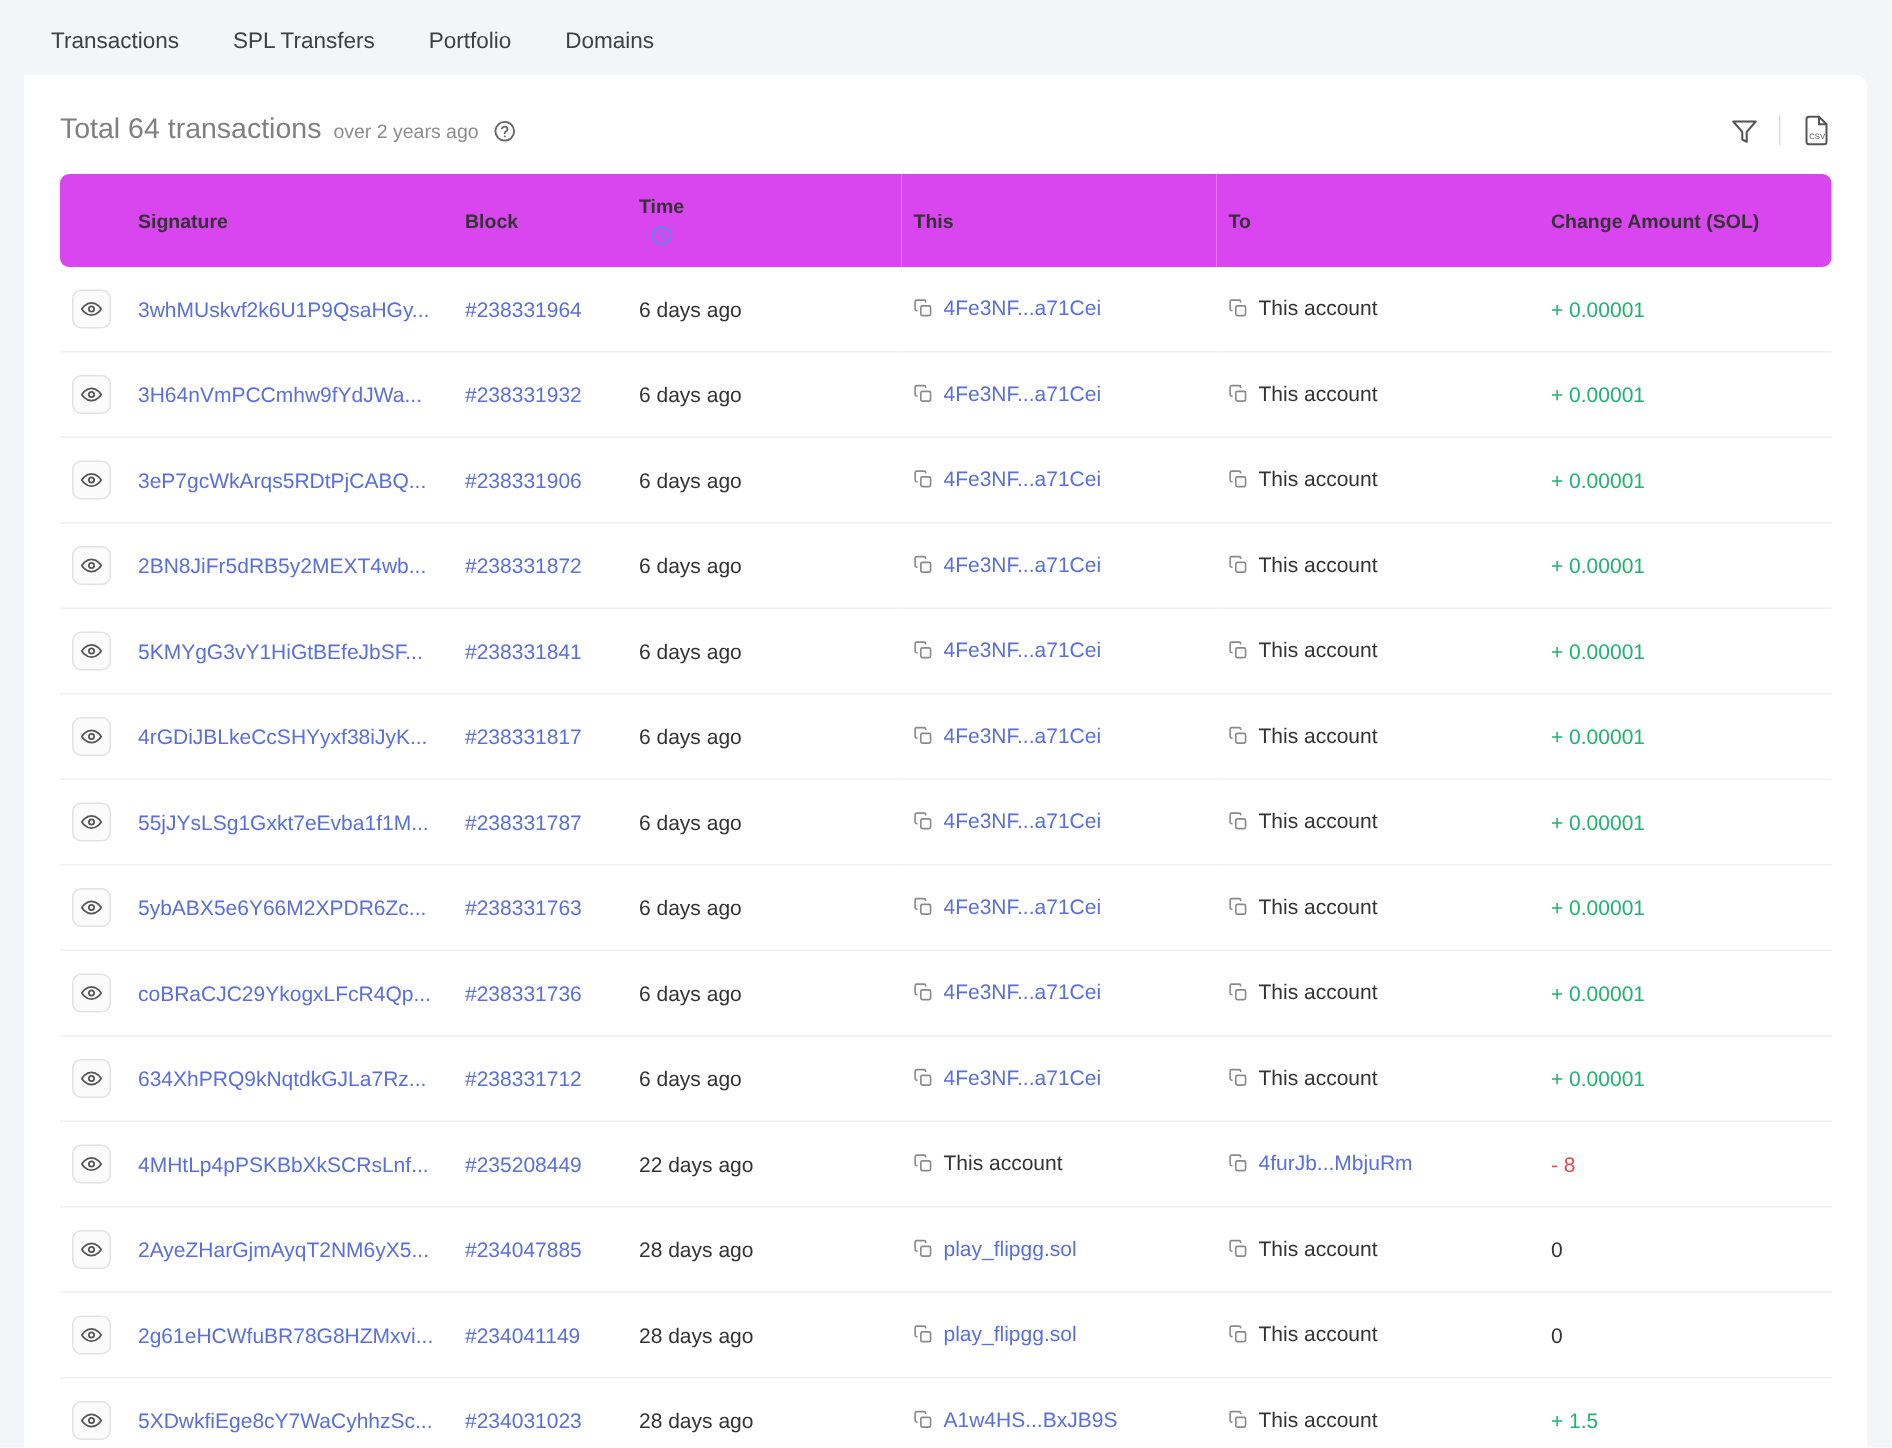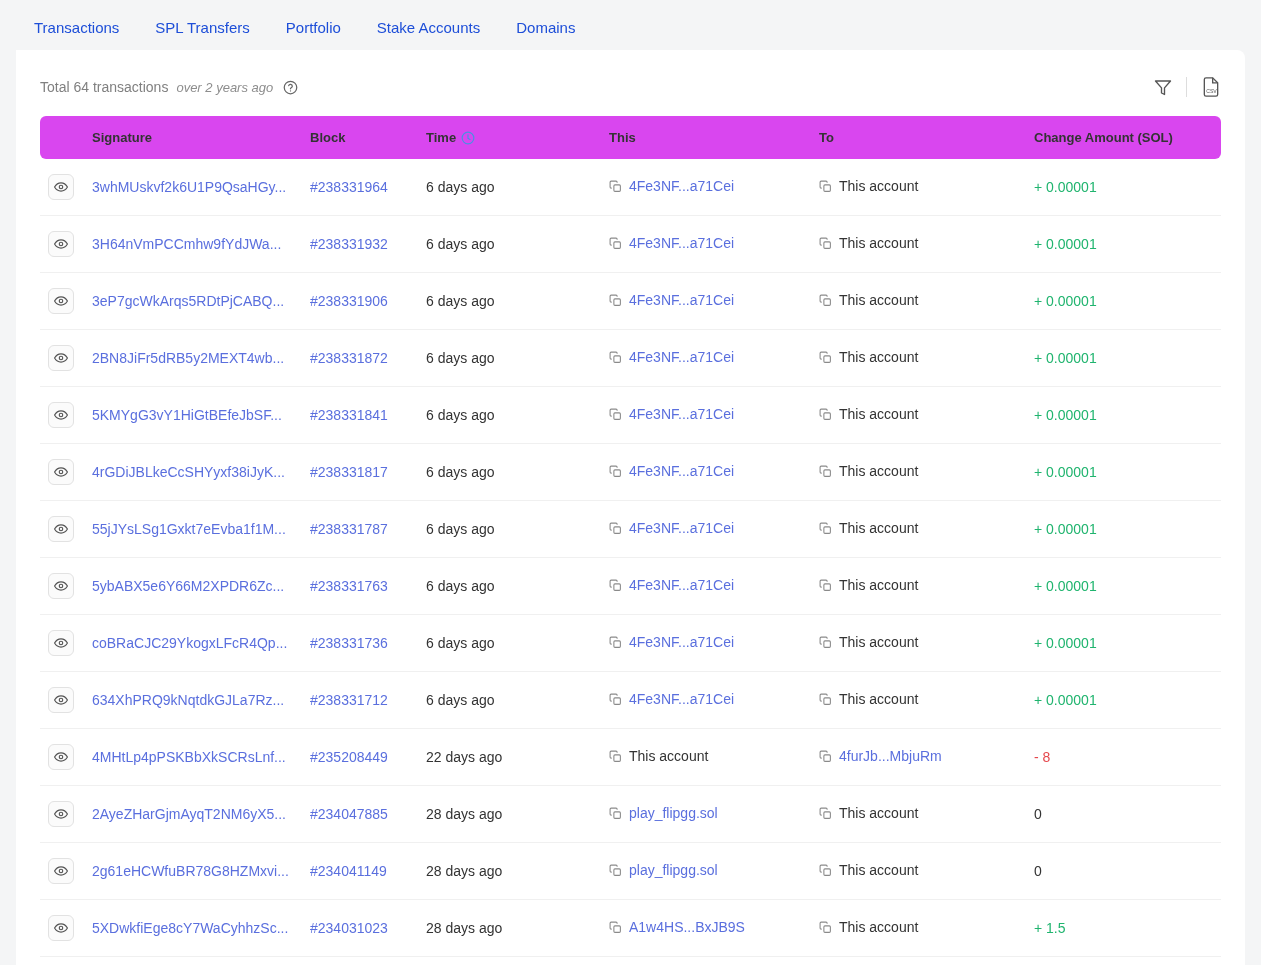--- a/index.html
+++ b/index.html
@@ -13,21 +13,21 @@
   
   .tabbar {
     display: flex;
     align-items: flex-end;
     padding: 0 0 0 16px;
     height: 50px;
   }
   .tab {
     padding: 14px 18px;
     font-size: 15px;
-    color: #1d4ed8;
+    color: #404040;
     cursor: pointer;
     border-radius: 8px 8px 0 0;
     white-space: nowrap;
   }
   .tab.active {
     background: #ffffff;
     color: var(--teal);
     font-weight: bold;
   }
   
@@ -38,22 +38,22 @@
     border-top-left-radius: 0;
     padding: 20px 24px 24px 24px;
     min-height: 895px;
   }
   .card-header {
     display: flex;
     align-items: center;
     gap: 8px;
     padding: 6px 0 18px 0;
   }
-  .summary-total { font-size: 14px; color: #808080; }
-  .summary-age { font-size: 13px; color: #8d8d8d; font-style: italic; }
+  .summary-total { font-size: 19px; color: #808080; }
+  .summary-age { font-size: 13px; color: #8d8d8d; }
   .q-icon { display: inline-flex; color: #666; margin-left: 2px; }
   .header-actions {
     margin-left: auto;
     display: flex;
     align-items: center;
     gap: 14px;
   }
   .icon-btn {
     background: none; border: none; cursor: pointer;
     display: inline-flex; align-items: center; color: #555;
@@ -71,21 +71,21 @@
     padding: 14px 8px;
   }
   thead th:first-child { border-radius: 6px 0 0 6px; }
   thead th:last-child  { border-radius: 0 6px 6px 0; }
   th.c-eye  { width: 44px; }
   th.c-sig  { width: 218px; }
   th.c-block{ width: 116px; }
   th.c-time { width: 183px; }
   th.c-from { width: 210px; }
   th.c-to   { width: 215px; }
-  .th-time { display: inline-flex; align-items: center; gap: 5px; }
+  .th-time { display: inline-flex; align-items: center; gap: 5px; flex-direction: column; }
   tbody td {
     padding: 15px 8px;
     font-size: 14px;
     border-bottom: 1px solid #f0f0f0;
     white-space: nowrap;
   }
   .eye-btn {
     width: 26px; height: 26px;
     border: 1px solid #e2e2e2;
     border-radius: 6px;
@@ -113,21 +113,20 @@
   }
   svg { display: block; }
 </style>
 </head>
 <body>
 
 <div class="tabbar">
     <div class="tab">Transactions</div>
     <div class="tab">SPL Transfers</div>
     <div class="tab">Portfolio</div>
-    <div class="tab">Stake Accounts</div>
     <div class="tab">Domains</div>
   </div>
 
 <div class="card">
 
   <div class="card-header">
     <span class="summary-total">Total 64 transactions</span>
     <span class="summary-age">over 2 years ago</span>
     <span class="q-icon">
       <svg width="15" height="15" viewBox="0 0 24 24" fill="none" stroke="currentColor" stroke-width="2" stroke-linecap="round">

